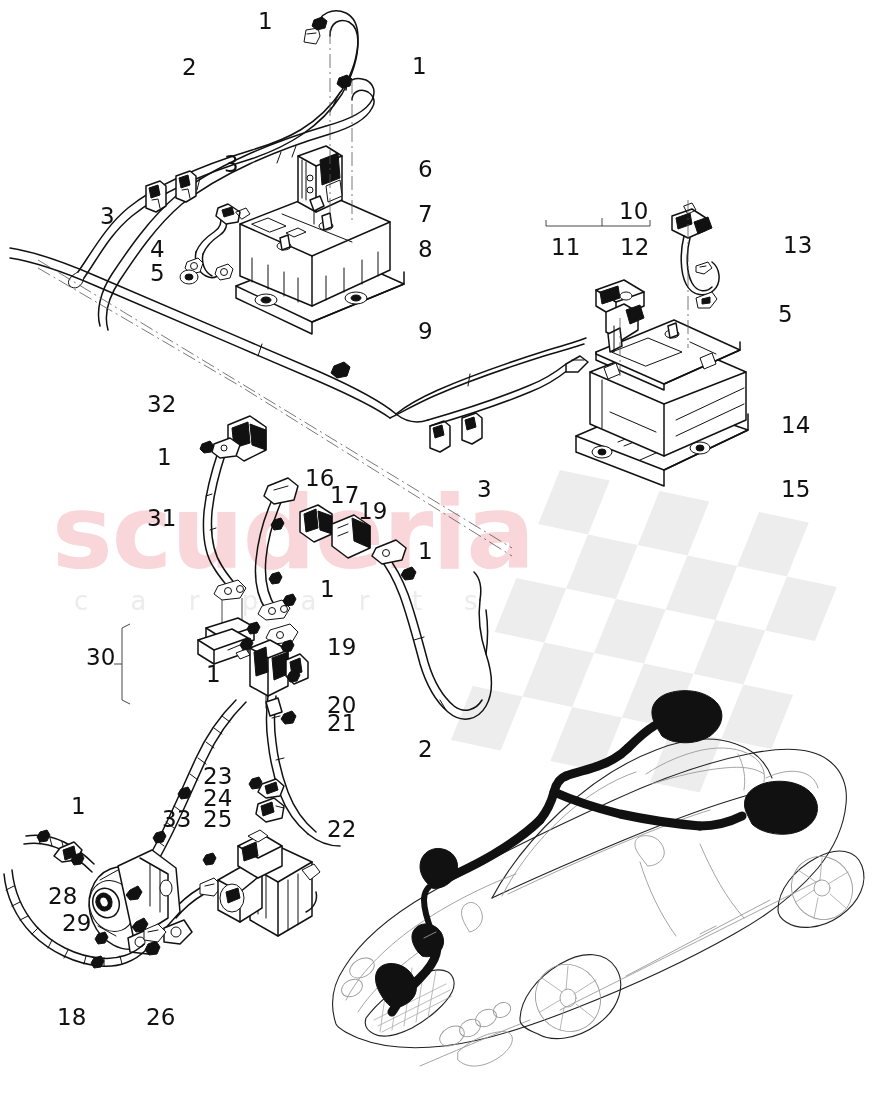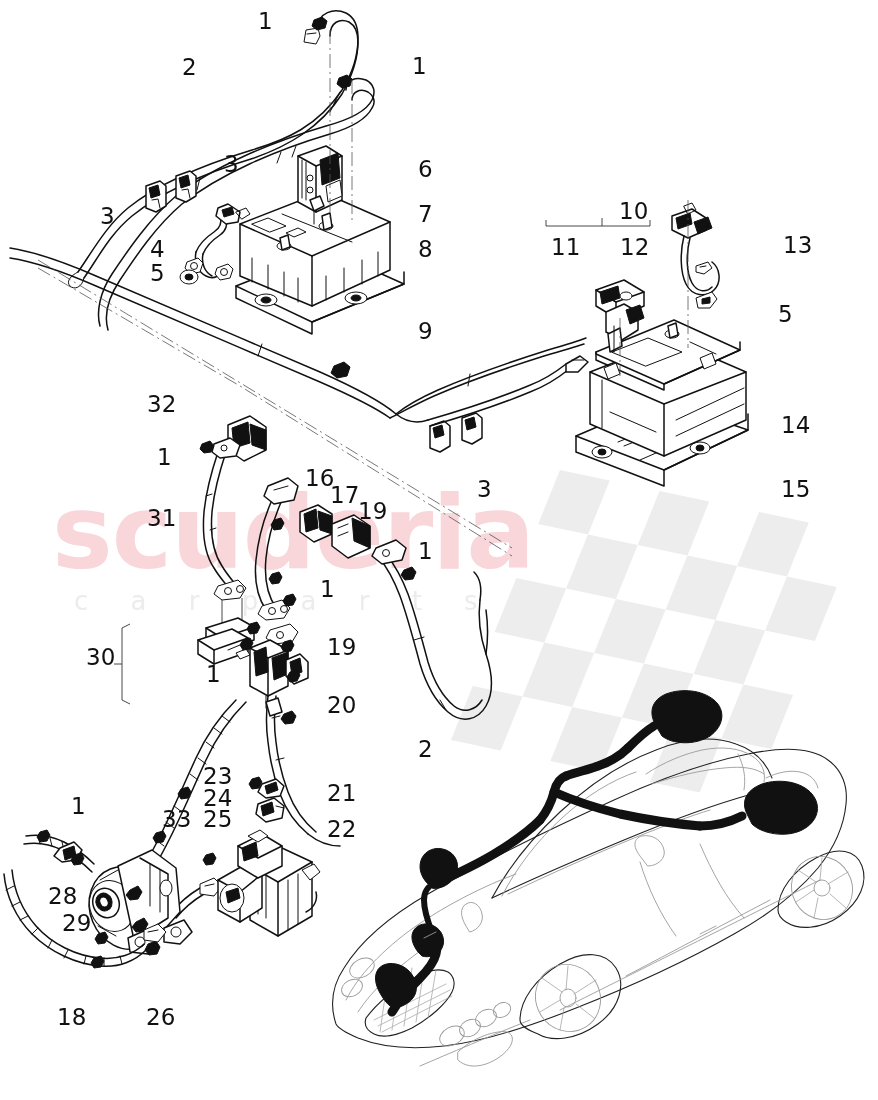--- a/index.html
+++ b/index.html
@@ -680,21 +680,21 @@
       <div class="lbl" style="left: 147px; top: 507px;">31</div>
       <div class="lbl" style="left: 305px; top: 467px;">16</div>
       <div class="lbl" style="left: 330px; top: 484px;">17</div>
       <div class="lbl" style="left: 358px; top: 500px;">19</div>
       <div class="lbl" style="left: 418px; top: 540px;">1</div>
       <div class="lbl" style="left: 320px; top: 578px;">1</div>
       <div class="lbl" style="left: 86px; top: 646px;">30</div>
       <div class="lbl" style="left: 327px; top: 636px;">19</div>
       <div class="lbl" style="left: 206px; top: 663px;">1</div>
       <div class="lbl" style="left: 327px; top: 694px;">20</div>
-      <div class="lbl" style="left: 327px; top: 782px; text-align: center;">21</div>
+      <div class="lbl" style="left: 327px; top: 712px; text-align: center;">21</div>
       <div class="lbl" style="left: 203px; top: 765px;">23</div>
       <div class="lbl" style="left: 203px; top: 787px;">24</div>
       <div class="lbl" style="left: 203px; top: 808px;">25</div>
       <div class="lbl" style="left: 162px; top: 808px;">33</div>
       <div class="lbl" style="left: 327px; top: 818px;">22</div>
       <div class="lbl" style="left: 418px; top: 738px;">2</div>
       <div class="lbl" style="left: 71px; top: 795px;">1</div>
       <div class="lbl" style="left: 48px; top: 885px;">28</div>
       <div class="lbl" style="left: 62px; top: 912px;">29</div>
       <div class="lbl" style="left: 57px; top: 1006px;">18</div>

